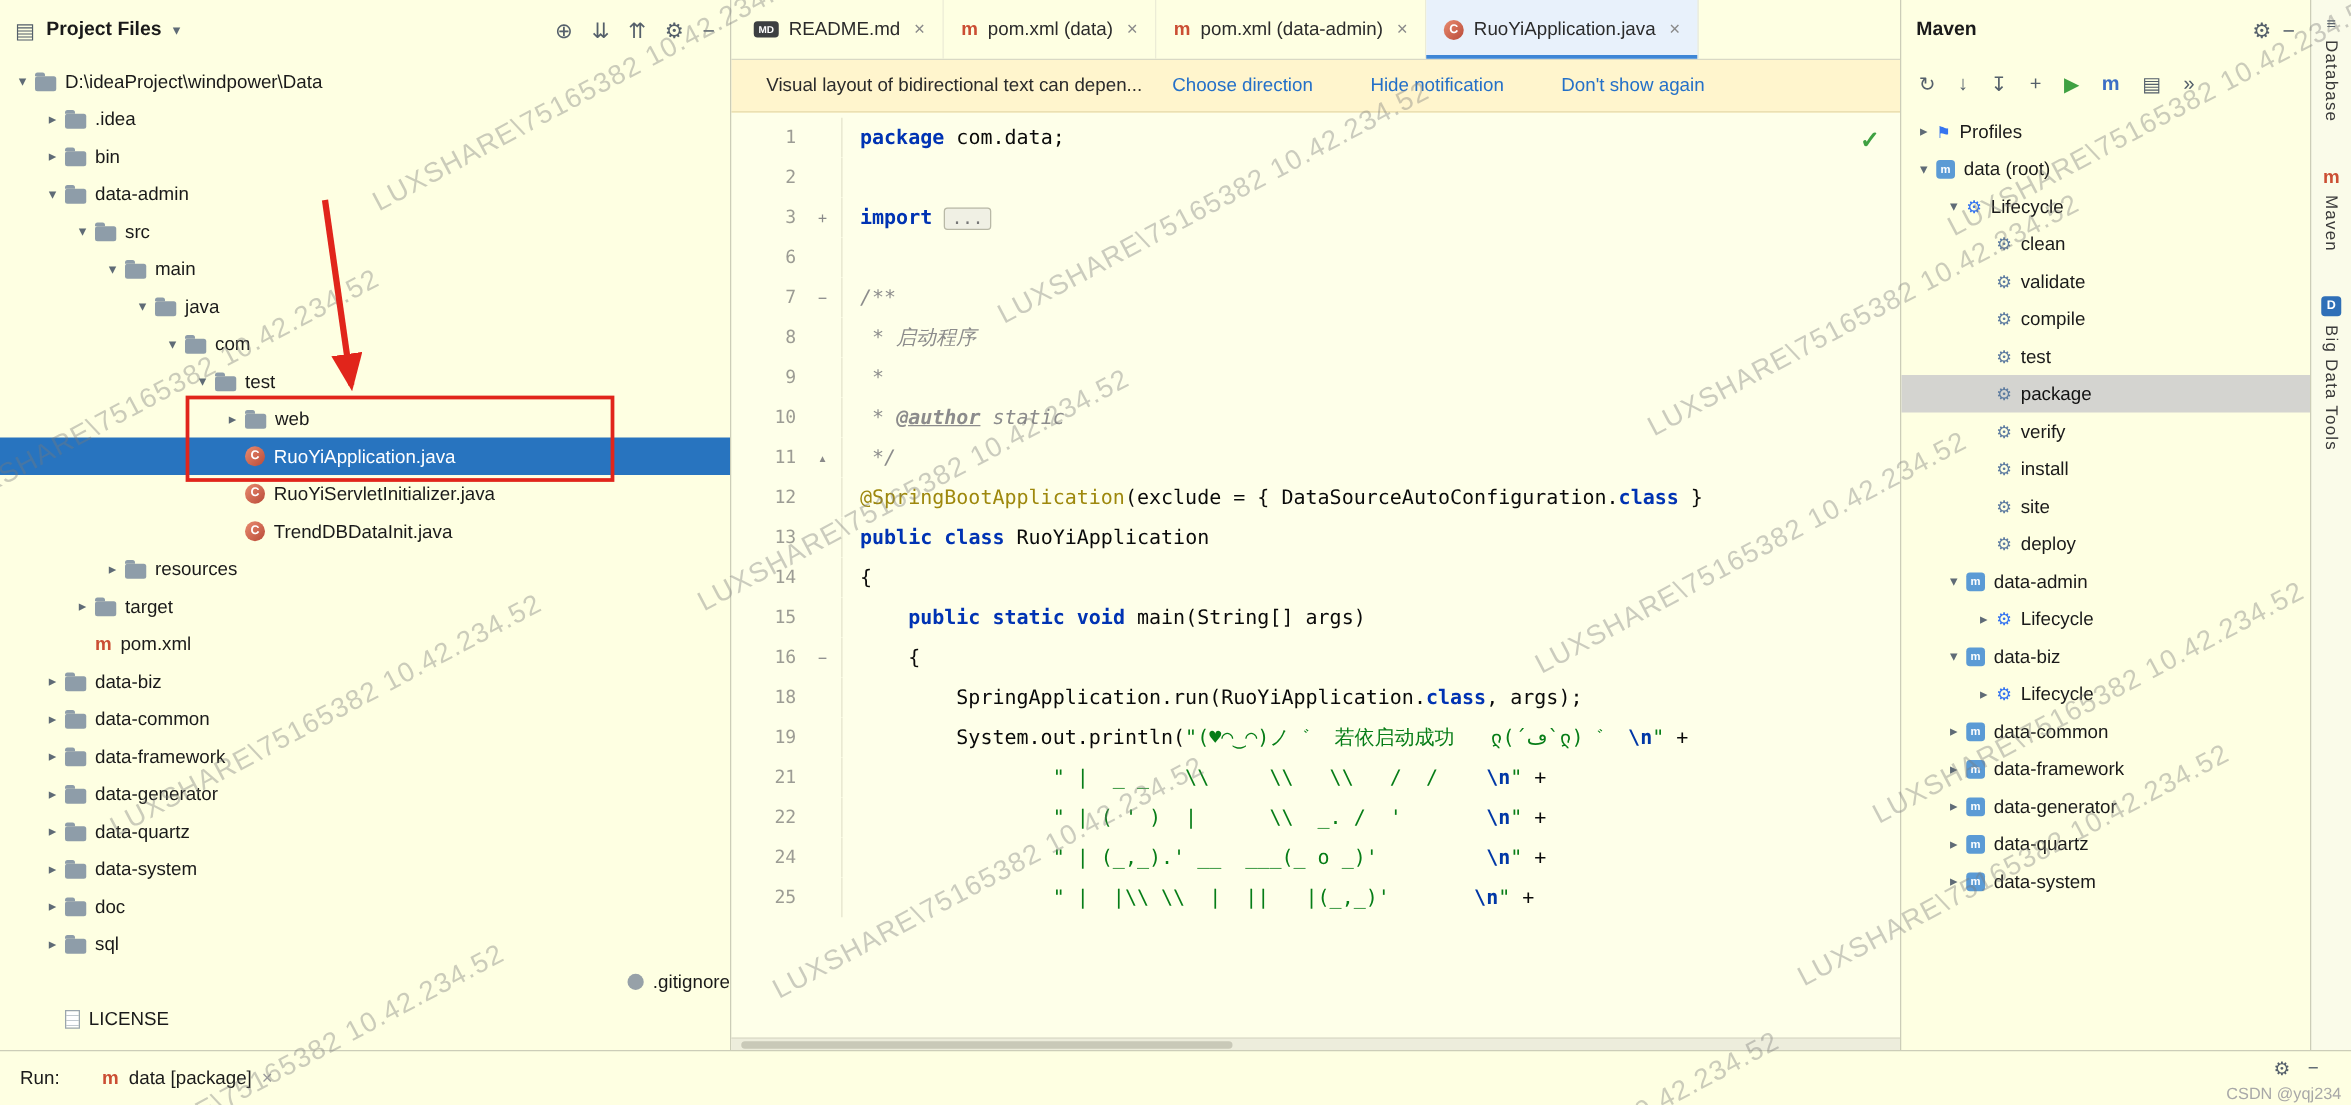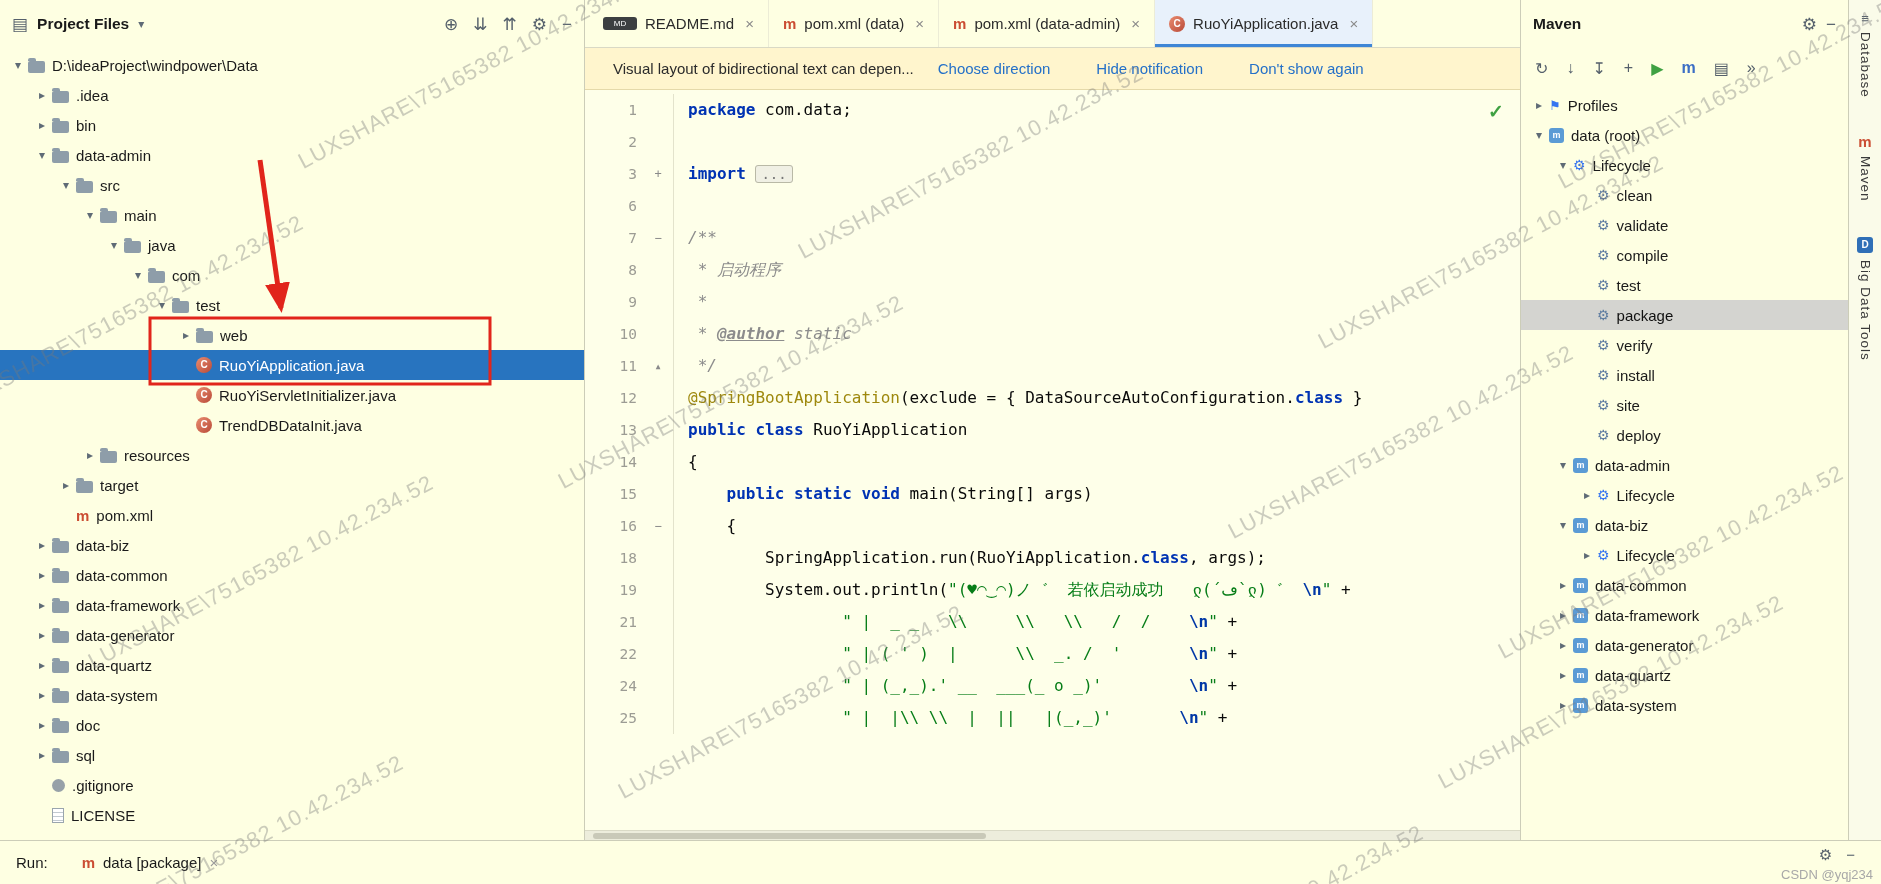--- a/index.html
+++ b/index.html
@@ -27,21 +27,21 @@
   .chev{width:20px;text-align:center;color:#5F6B76;font-size:12px;flex:none}
   .tree-row.selected-blue .chev{color:#dfe9f5}
   .lbl{margin-left:7px}
 
   
   .icn{flex:none;display:inline-flex;align-items:center;justify-content:center;line-height:1}
   .i-folder{width:17px;height:12px;background:#8E9DA9;border-radius:2px;position:relative;margin-top:3px}
   .i-folder::before{content:"";position:absolute;top:-3px;left:0;width:8px;height:3px;background:#8E9DA9;border-radius:2px 2px 0 0}
   .i-java{width:16px;height:16px;border-radius:50%;background:linear-gradient(135deg,#E98C70,#B94A38);color:#fff;font-size:10px;font-weight:bold}
   .i-maven{color:#CB4E33;font-weight:800;font-size:15px}
-  .i-markdown{width:34px;height:13px;background:#3C3F41;border-radius:3px;color:#fff;font-size:8px;font-weight:normal}
+  .i-markdown{width:20px;height:13px;background:#3C3F41;border-radius:3px;color:#fff;font-size:8px;font-weight:bold}
   .i-gitignore{width:13px;height:13px;border-radius:50%;background:#97A1A8}
   .i-text{width:12px;height:15px;border:1px solid #9AA5AD;background:repeating-linear-gradient(#fff 0 3px,#C2CAD0 3px 4px)}
   .i-module{width:15px;height:15px;background:#5B9BD5;border-radius:3px;color:#fff;font-size:9px;font-weight:bold}
   .i-goal{color:#5E7CA0;font-size:14px}
   .i-lifecycle{color:#3574F0;font-size:14px}
   .i-profiles{color:#3574F0;font-size:13px}
   .i-database{color:#55606B;font-size:13px}
   .i-bigdata{width:16px;height:16px;background:#2F6FB7;color:#fff;border-radius:3px;font-size:10px;font-weight:bold}
 
   
@@ -227,21 +227,21 @@
           <div class="tree-row" style="padding-left: 32px;">
             <span class="chev">▸</span>
             <span class="icn i-folder"></span>
             <span class="lbl">doc</span>
           </div>
           <div class="tree-row" style="padding-left: 32px;">
             <span class="chev">▸</span>
             <span class="icn i-folder"></span>
             <span class="lbl">sql</span>
           </div>
-          <div class="tree-row" style="padding-left: 32px;">
+          <div class="tree-row" style="padding-left: 20px; justify-content: flex-end;">
             <span class="chev"></span>
             <span class="icn i-gitignore"></span>
             <span class="lbl">.gitignore</span>
           </div>
           <div class="tree-row" style="padding-left: 32px;">
             <span class="chev"></span>
             <span class="icn i-text"></span>
             <span class="lbl">LICENSE</span>
           </div>
         </div>

